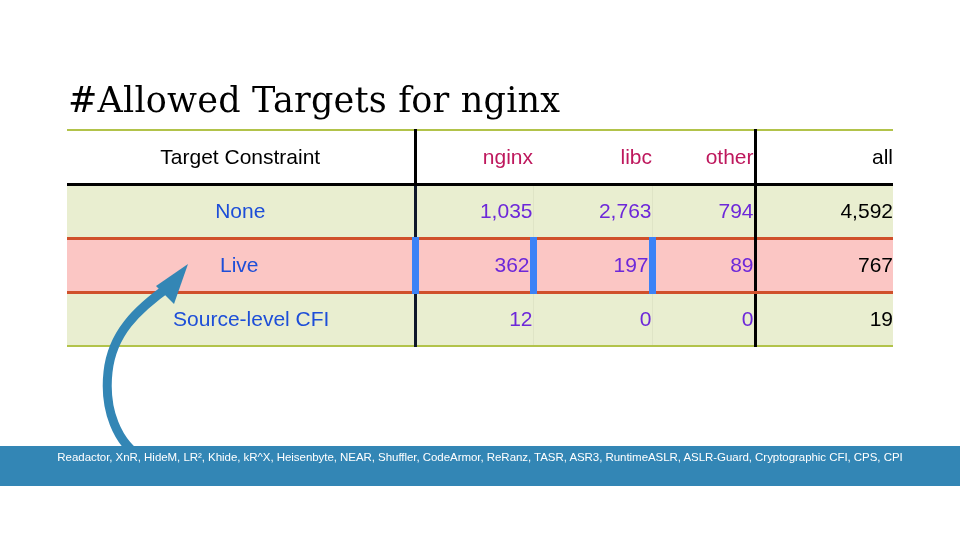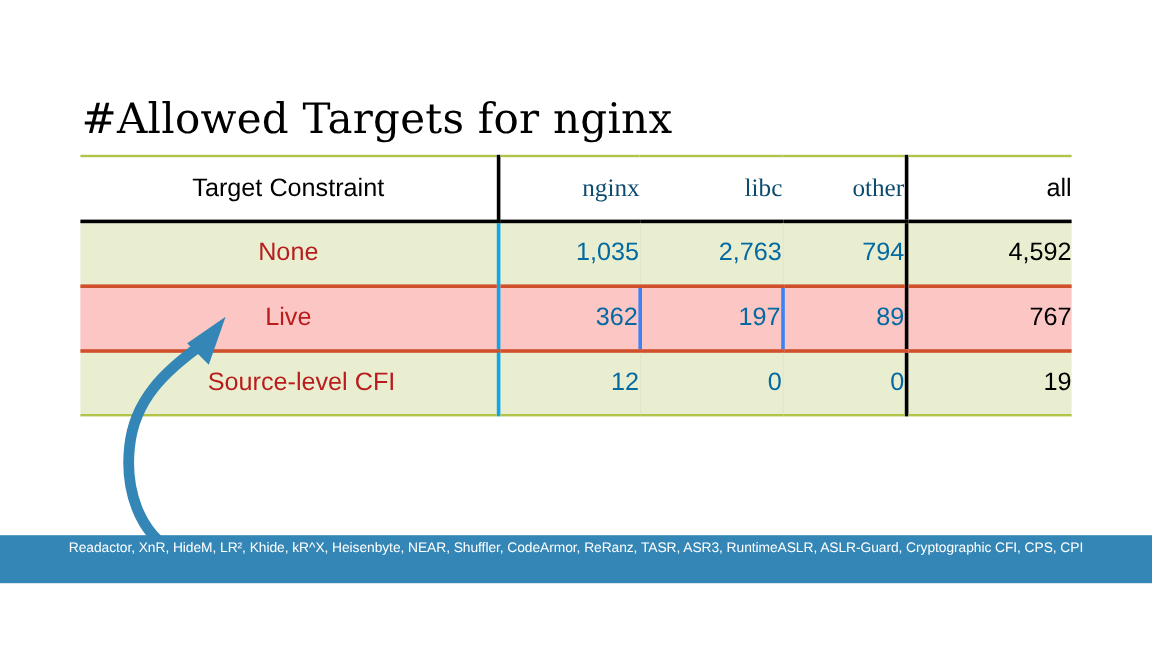--- a/index.html
+++ b/index.html
@@ -67,49 +67,48 @@
     height: 58px;
   }
   th.col-constraint {
     text-align: center;
     color: #000000;
     padding-right: 0;
     border-right: 3px solid #000000;
   }
   th.col-num {
     text-align: right;
-    color: #0c4a6e;
-    font-family: Liberation Serif, serif;
+    color: #be185d;
   }
   th.col-all {
     text-align: right;
     color: #000000;
     border-left: 3px solid #000000;
   }
   
   tbody tr.row-normal { background: #e9eed0; }
   tbody tr.row-highlight { background: #fbc6c4; padding-left: 28px; }
 
   tbody td {
     padding-right: 14px;
   }
   td.col-constraint {
     text-align: center;
-    color: #b91c1c;
+    color: #1d4ed8;
     padding-right: 0;
-    border-right: 3px solid #0ea5e9;
+    border-right: 3px solid #0f172a;
     font-size: 21px;
   }
   td.col-num {
     text-align: right;
-    color: #0369a1;
+    color: #6d28d9;
     border-left: 1px solid #dfe4c6;
   }
   tbody tr.row-highlight td.col-num {
-    border-left: 3px solid #3b82f6;
+    border-left: 7px solid #3b82f6;
   }
   td.col-num.first-num { border-left: none; }
   td.col-all {
     text-align: right;
     color: #000000;
     border-left: 3px solid #000000;
   }
   tr.row-highlight td {
     border-top: 3px solid #d0502b;
     border-bottom: 3px solid #d0502b;

